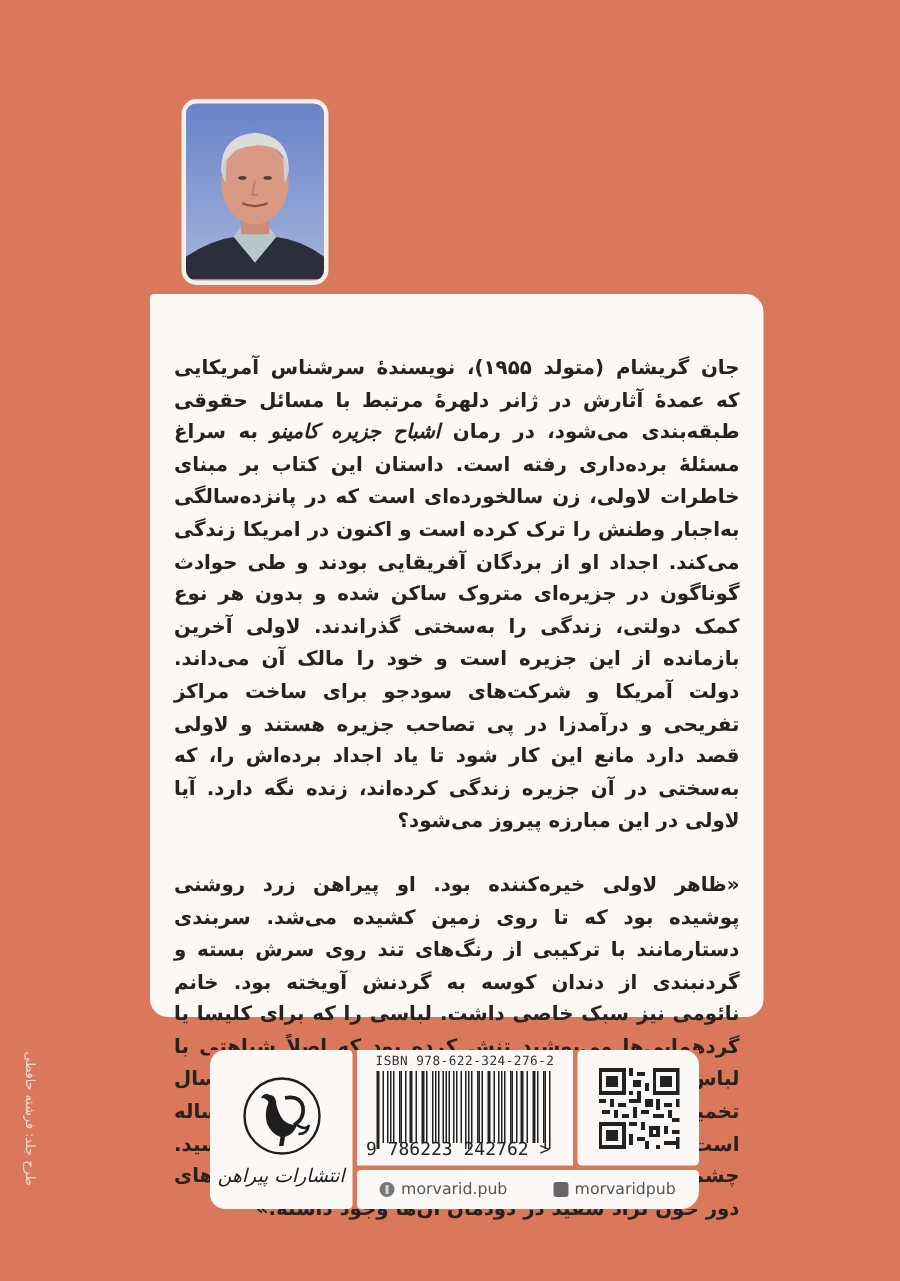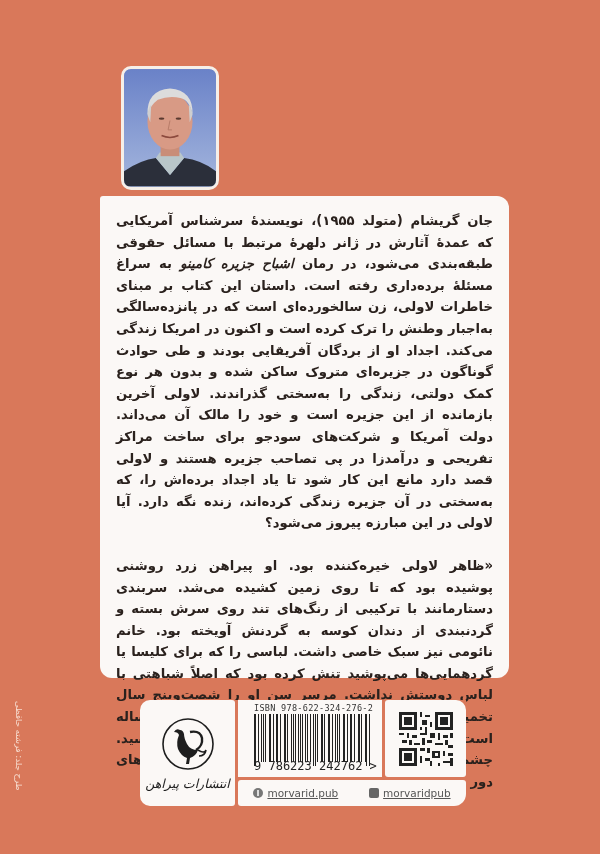--- a/index.html
+++ b/index.html
@@ -22,41 +22,42 @@
       position: absolute; left: 100px; top: 196px; width: 409px; height: 482px;
       background: #fbf8f6;
       border-radius: 3px 12px 12px 12px;
       padding: 14px 16px 10px 16px;
       direction: rtl; text-align: justify;
       color: #2a211d;
     }
     .text-panel p {
       font-size: 13.2px; line-height: 21.6px; font-weight: bold;
       text-align-last: right;
+      margin-top: 25px;
     }
     .text-panel p + p { margin-top: 21px; }
     .text-panel em { font-style: italic; }
 
     .info-strip {
       position: absolute; left: 140px; top: 700px; width: 326px; height: 106px;
       background: #d9785a;
     }
     .logo-box {
       position: absolute; left: 0; top: 0; width: 95px; height: 106px;
       background: #fbf8f6; border-radius: 10px 3px 3px 10px;
       display: flex; flex-direction: column; align-items: center; justify-content: center;
     }
     .logo-box svg { width: 56px; height: 56px; }
     .publisher-name {
       margin-top: 4px; direction: rtl; font-family: "DejaVu Serif", serif;
       font-size: 12.5px; font-style: italic; color: #1d1d1d;
     }
     .barcode-box {
       position: absolute; left: 98px; top: 0; width: 144px; height: 77px;
-      background: #fbf8f6; padding: 3px 16px;
+      background: #fbf8f6; padding: 3px 6px;
     }
     .isbn-text {
       font-family: "DejaVu Sans Mono", monospace; font-size: 8.5px; letter-spacing: 0.3px;
       color: #333; white-space: nowrap; text-align: center;
     }
     .bars { height: 48px; margin: 1px auto 0; width: 118px; display: flex; align-items: stretch; }
     .bars span { display: block; background: #222; }
     .ean-text {
       font-family: "DejaVu Sans Mono", monospace; font-size: 12px; color: #222;
       white-space: pre; line-height: 13px; margin-top: -2px;
@@ -64,21 +65,21 @@
     .qr-box {
       position: absolute; left: 245px; top: 0; width: 81px; height: 77px;
       background: #fbf8f6; border-radius: 3px 10px 3px 3px;
       display: flex; align-items: center; justify-content: center;
     }
     .qr-box svg { width: 54px; height: 54px; }
     .links-box {
       position: absolute; left: 98px; top: 80px; width: 228px; height: 26px;
       background: #fbf8f6; border-radius: 3px 3px 12px 3px;
       display: flex; align-items: center; justify-content: space-around;
-      font-size: 10.5px; color: #555; text-decoration: underline;
+      font-size: 10.5px; color: #555;
     }
     .link { display: flex; align-items: center; gap: 4px; }
     .globe { width: 10px; height: 10px; border-radius: 50%; background: #777; position: relative; }
     .globe::after { content: ""; position: absolute; inset: 2px 4px; border-left: 1px solid #ddd; border-right: 1px solid #ddd; }
     .insta { width: 10px; height: 10px; border-radius: 2px; background: #666; }
 
     .designer-credit {
       position: absolute; left: 14px; top: 700px; height: 90px;
       writing-mode: vertical-rl; direction: rtl;
       font-size: 8.5px; color: #f7dccf; letter-spacing: 0.5px;

